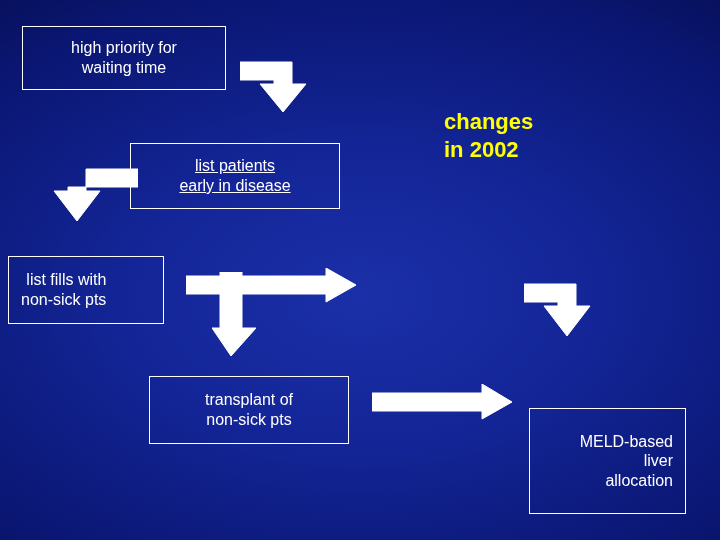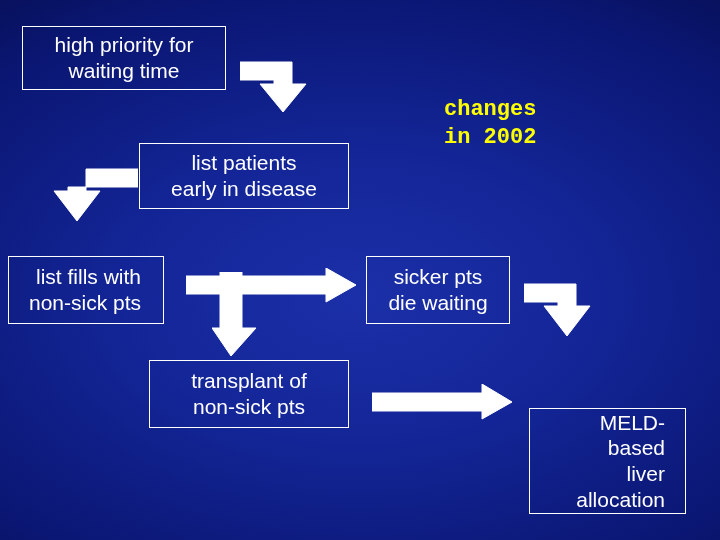--- a/index.html
+++ b/index.html
@@ -18,27 +18,27 @@
     height: 540px;
     background: radial-gradient(ellipse 120% 100% at 50% 55%, #1b2fa8 0%, #132596 28%, #0a1672 58%, #050b45 82%, #01030f 100%);
     overflow: hidden;
   }
   .box {
     position: absolute;
     box-sizing: border-box;
     border: 1px solid #ffffff;
     background: transparent;
     color: #ffffff;
-    font-size: 21px;
+    font-size: 16px;
     line-height: 1.22;
     text-align: center;
     display: flex;
     align-items: center;
     justify-content: center;
-    padding: 3px 20px;
+    padding: 3px 12px;
     white-space: pre-line;
   }
   .textonly {
     position: absolute;
     box-sizing: border-box;
     color: #ffff00;
     font-size: 22px;
     font-weight: bold;
     line-height: 1.25;
     white-space: pre-line;
@@ -57,24 +57,24 @@
 
   <div class="box" style="left:22px; top:26px; width:204px; height:64px;">high priority for
 waiting time</div>
 
   <div class="arrow" style="left:240px; top:58px; width:86px; height:58px;">
     <svg width="86" height="58" viewBox="0 0 86 58" xmlns="http://www.w3.org/2000/svg">
       <polygon points="0,4 52,4 52,26 66,26 43,54 20,26 34,26 34,22 0,22" fill="#ffffff" stroke="#ffffff" stroke-width="1"></polygon>
     </svg>
   </div>
 
-  <div class="box" style="left:139px; top:143px; width:210px; height:66px;">list patients
+  <div class="box" style="left:130px; top:143px; width:210px; height:66px;text-decoration:underline;">list patients
 early in disease</div>
 
-  <div class="textonly" style="left:444px; top:96px; width:180px; height:66px;font-family:Liberation Mono, monospace;">changes
+  <div class="textonly" style="left:444px; top:108px; width:180px; height:66px;">changes
 in 2002</div>
 
   <div class="arrow" style="left:44px; top:165px; width:94px; height:64px;">
     <svg width="94" height="64" viewBox="0 0 94 64" xmlns="http://www.w3.org/2000/svg">
       <polygon points="94,4 42,4 42,26 56,26 33,56 10,26 24,26 24,22 94,22" fill="#ffffff" stroke="#ffffff" stroke-width="1"></polygon>
     </svg>
   </div>
 
   <div class="box" style="left:8px; top:256px; width:156px; height:68px; text-align:right; justify-content:flex-start;">list fills with
 non-sick pts</div>
@@ -84,30 +84,28 @@
       <polygon points="0,8 140,8 140,0 170,17 140,34 140,26 0,26" fill="#ffffff" stroke="#ffffff" stroke-width="1"></polygon>
     </svg>
   </div>
 
   <div class="arrow" style="left:212px; top:272px; width:46px; height:86px;">
     <svg width="46" height="86" viewBox="0 0 46 86" xmlns="http://www.w3.org/2000/svg">
       <polygon points="8,0 30,0 30,56 44,56 19,84 0,56 8,56" fill="#ffffff" stroke="#ffffff" stroke-width="1"></polygon>
     </svg>
   </div>
 
-  <div class="box" style="left:366px; top:256px; width:144px; height:68px;">sicker pts
-die waiting</div>
 
   <div class="arrow" style="left:524px; top:280px; width:90px; height:62px;">
     <svg width="90" height="62" viewBox="0 0 90 62" xmlns="http://www.w3.org/2000/svg">
       <polygon points="0,4 52,4 52,26 66,26 43,56 20,26 34,26 34,22 0,22" fill="#ffffff" stroke="#ffffff" stroke-width="1"></polygon>
     </svg>
   </div>
 
-  <div class="box" style="left:149px; top:360px; width:200px; height:68px;">transplant of
+  <div class="box" style="left:149px; top:376px; width:200px; height:68px;">transplant of
 non-sick pts</div>
 
   <div class="arrow" style="left:372px; top:384px; width:140px; height:36px;">
     <svg width="140" height="36" viewBox="0 0 140 36" xmlns="http://www.w3.org/2000/svg">
       <polygon points="0,9 110,9 110,0 140,18 110,35 110,27 0,27" fill="#ffffff" stroke="#ffffff" stroke-width="1"></polygon>
     </svg>
   </div>
 
   <div class="box" style="left:529px; top:372px; width:157px; height:106px; text-align:right; justify-content:flex-end;margin-top:36px;">MELD-based
 liver

